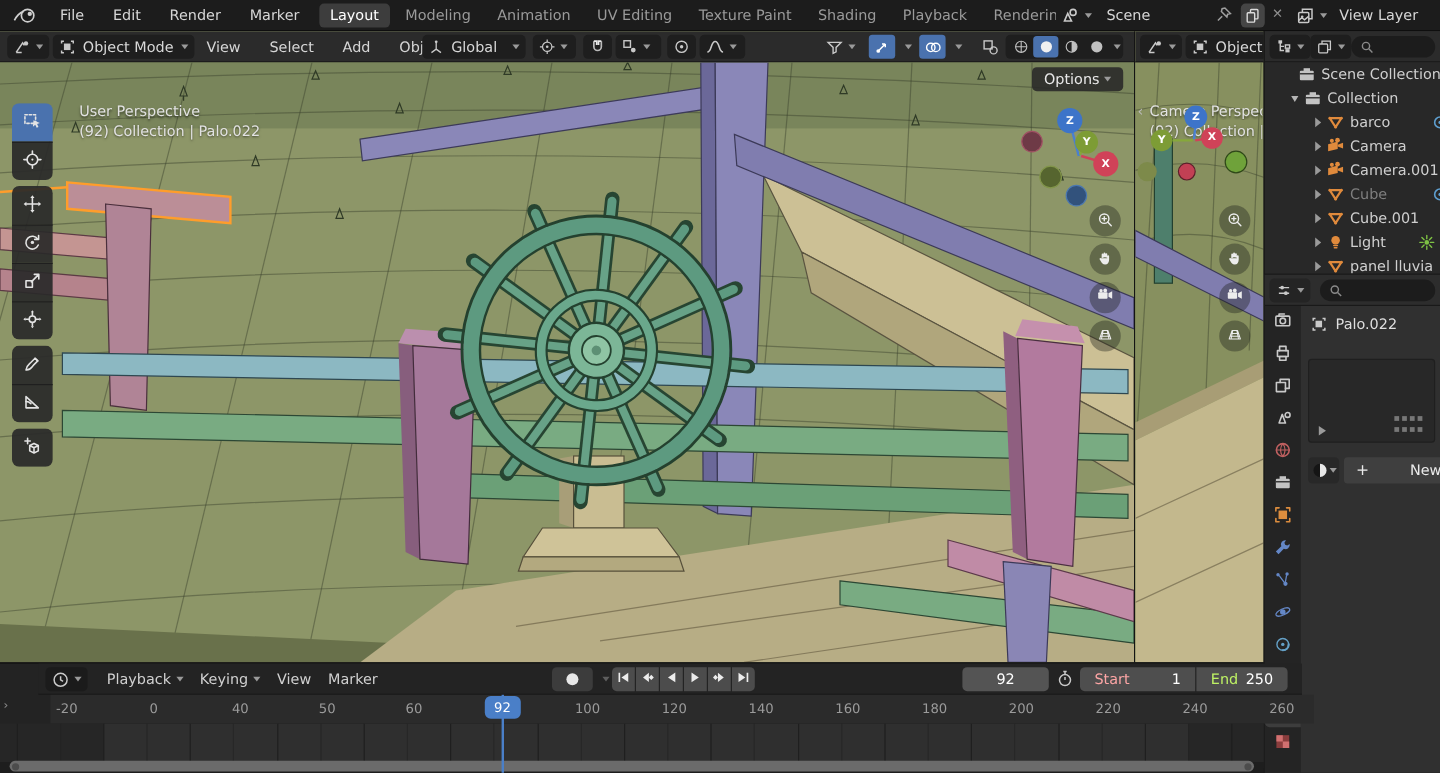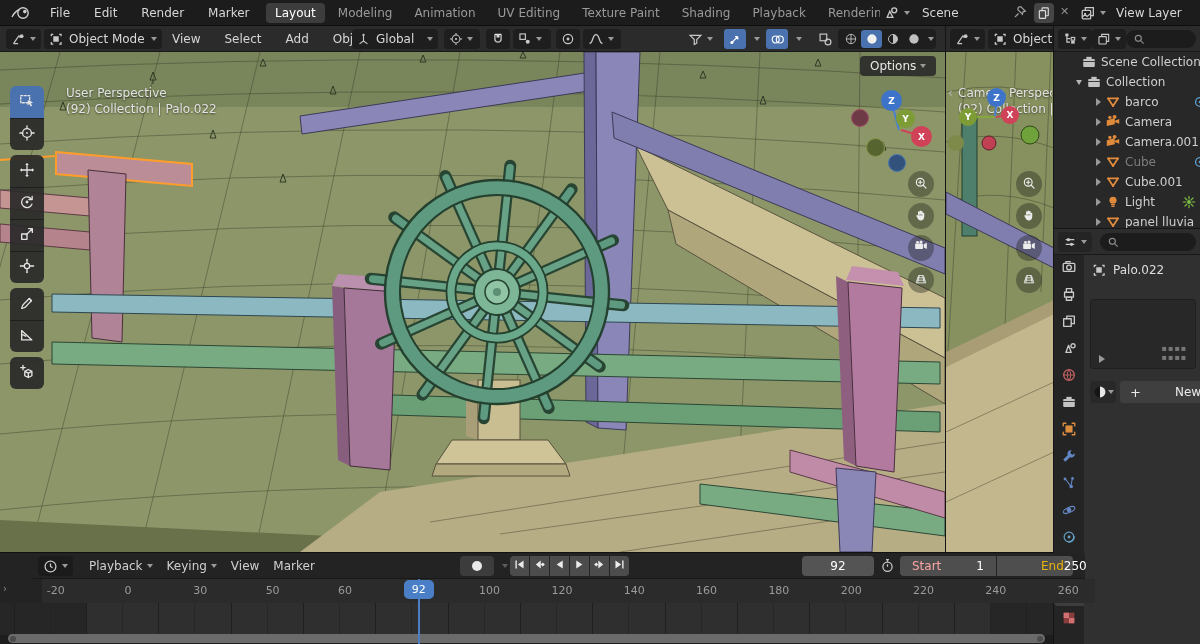--- a/index.html
+++ b/index.html
@@ -912,28 +912,28 @@
         <svg width="15" height="15" viewBox="0 0 18 18" fill="none" stroke="#c9c9c9" stroke-width="1.5">
             <circle cx="9" cy="10.5" r="5.5"></circle>
             <path d="M9 7.5v3M7.3 2h3.4M9 2v2.5"></path>
           </svg>
       </div>
       <div class="tl-field abs" style="left:868px;top:3px;width:96px;justify-content:space-between;padding:0 12px;border-radius:4px 0 0 4px;background:#4e4e4e;">
         <span style="color:#fca5a5;">Start</span>
         <span>1</span>
       </div>
       <div class="tl-field abs" style="left:965px;top:3px;width:76px;justify-content:space-between;padding:0 12px;border-radius:0 4px 4px 0;background:#4e4e4e;">
-        <span style="color:#eab308;margin-left:32px;">End</span>
+        <span style="color:#bef264;">End</span>
         <span>250</span>
       </div>
     </div>
     <div id="tl-ruler">
         <div class="tick-label" style="left:-3.3200000000000074px;">-20</div>
         <div class="tick-label" style="left:69px;">0</div>
-        <div class="tick-label" style="left:141.32px;">30</div>
+        <div class="tick-label" style="left:141.32px;">40</div>
         <div class="tick-label" style="left:213.64000000000001px;">50</div>
         <div class="tick-label" style="left:285.96000000000004px;">60</div>
         <div class="tick-label" style="left:358.28000000000003px;">80</div>
         <div class="tick-label" style="left:430.6px;">100</div>
         <div class="tick-label" style="left:502.9200000000001px;">120</div>
         <div class="tick-label" style="left:575.24px;">140</div>
         <div class="tick-label" style="left:647.5600000000001px;">160</div>
         <div class="tick-label" style="left:719.88px;">180</div>
         <div class="tick-label" style="left:792.2px;">200</div>
         <div class="tick-label" style="left:864.52px;">220</div>

